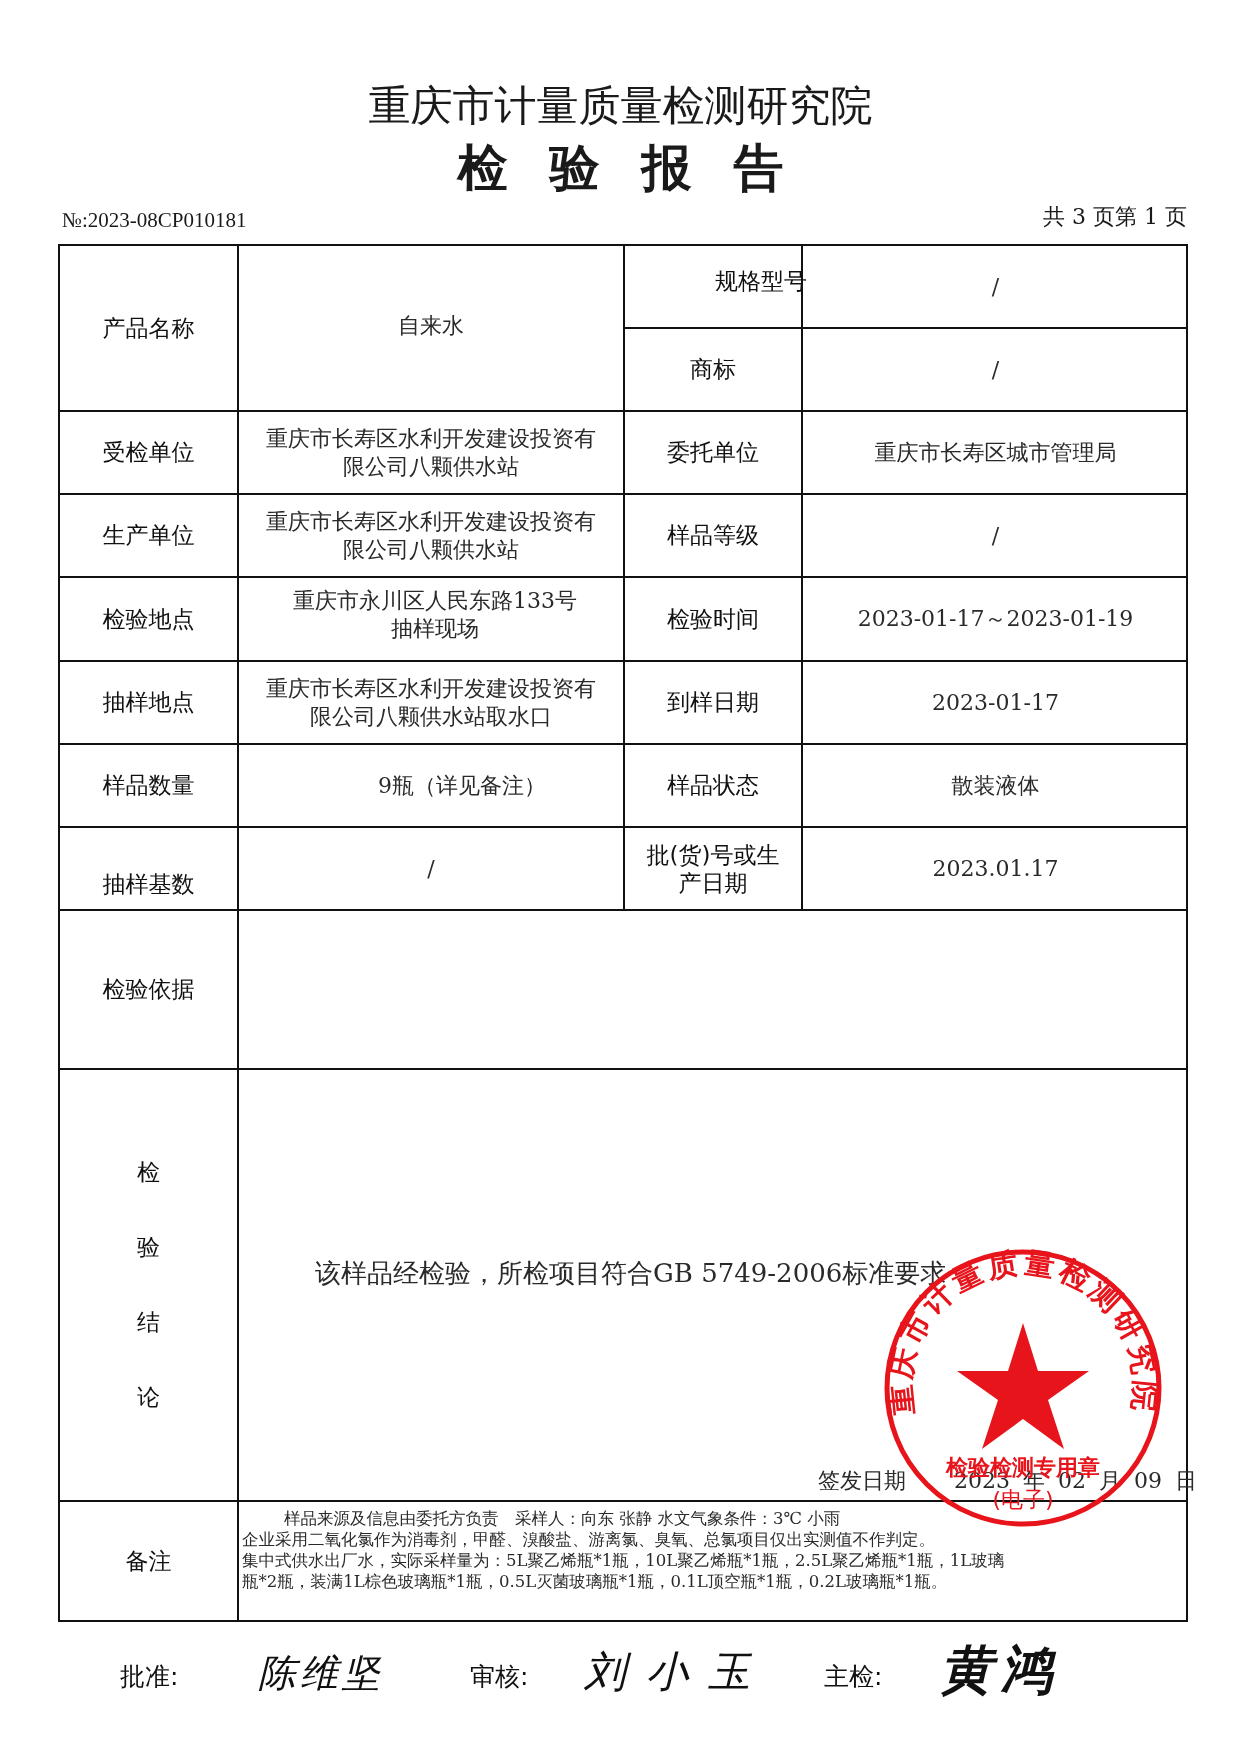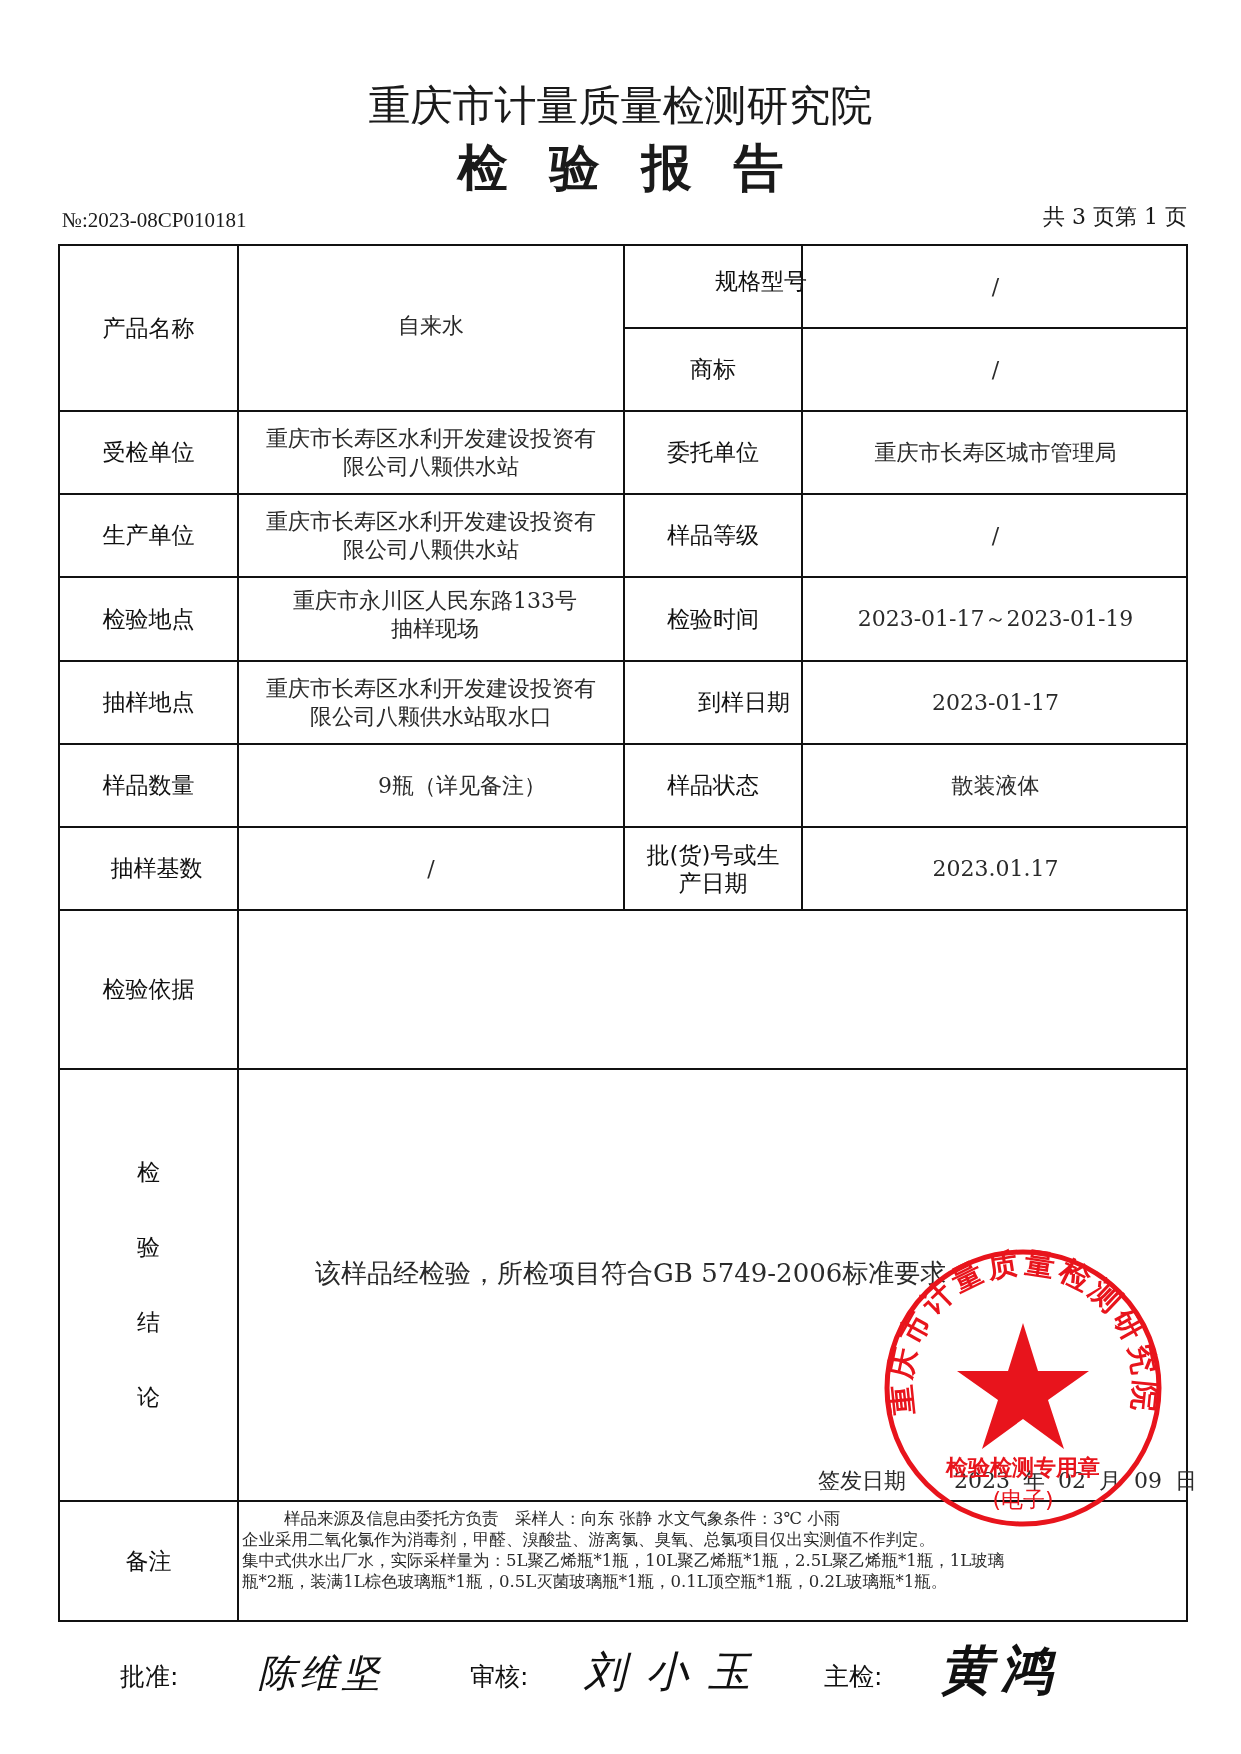--- a/index.html
+++ b/index.html
@@ -85,29 +85,29 @@
     <span>抽样现场</span>
   </div>
   <div class="cell lbl" style="left:565px; top:332px; width:176px; height:82px;">检验时间</div>
   <div class="cell val" style="left:743px; top:332px; width:385px; height:82px;">2023-01-17～2023-01-19</div>
 
   <div class="cell lbl" style="left:0; top:416px; width:177px; height:81px;">抽样地点</div>
   <div class="cell val" style="left:179px; top:416px; width:384px; height:81px; flex-direction:column;">
     <span>重庆市长寿区水利开发建设投资有</span>
     <span>限公司八颗供水站取水口</span>
   </div>
-  <div class="cell lbl" style="left:565px; top:416px; width:176px; height:81px;margin-left:31px;">到样日期</div>
+  <div class="cell lbl" style="left:565px; top:416px; width:176px; height:81px;">到样日期</div>
   <div class="cell val" style="left:743px; top:416px; width:385px; height:81px;">2023-01-17</div>
 
   <div class="cell lbl" style="left:0; top:499px; width:177px; height:81px;">样品数量</div>
   <div class="cell val" style="left:179px; top:499px; width:384px; height:81px;margin-left:31px;">9瓶（详见备注）</div>
   <div class="cell lbl" style="left:565px; top:499px; width:176px; height:81px;">样品状态</div>
   <div class="cell val" style="left:743px; top:499px; width:385px; height:81px;">散装液体</div>
 
-  <div class="cell lbl" style="left:0; top:582px; width:177px; height:81px;margin-left:8px;">抽样基数</div>
+  <div class="cell lbl" style="left:0; top:598px; width:177px; height:81px;">抽样基数</div>
   <div class="cell val" style="left:179px; top:582px; width:384px; height:81px;">/</div>
   <div class="cell lbl" style="left:565px; top:582px; width:176px; height:81px; flex-direction:column; line-height:28px;">
     <span>批(货)号或生</span>
     <span>产日期</span>
   </div>
   <div class="cell val" style="left:743px; top:582px; width:385px; height:81px;">2023.01.17</div>
 
   <div class="cell lbl" style="left:0; top:665px; width:177px; height:157px;">检验依据</div>
 
   <div class="cell lbl conclusion-label" style="left:0; top:824px; width:177px; height:430px; flex-direction:column;">

